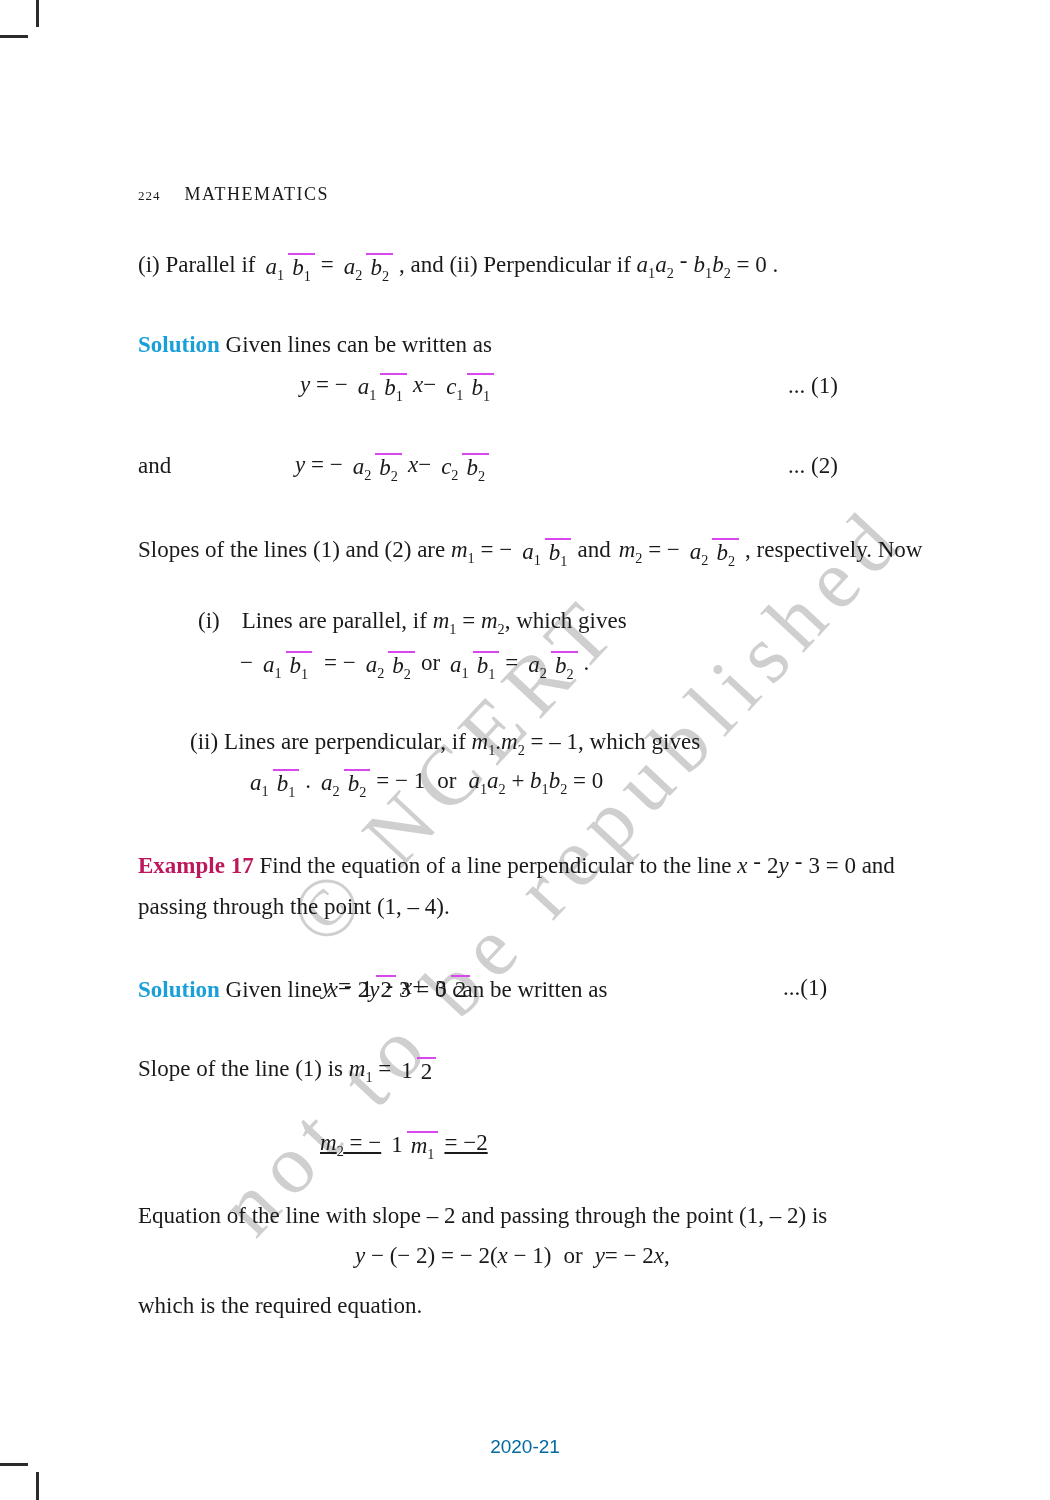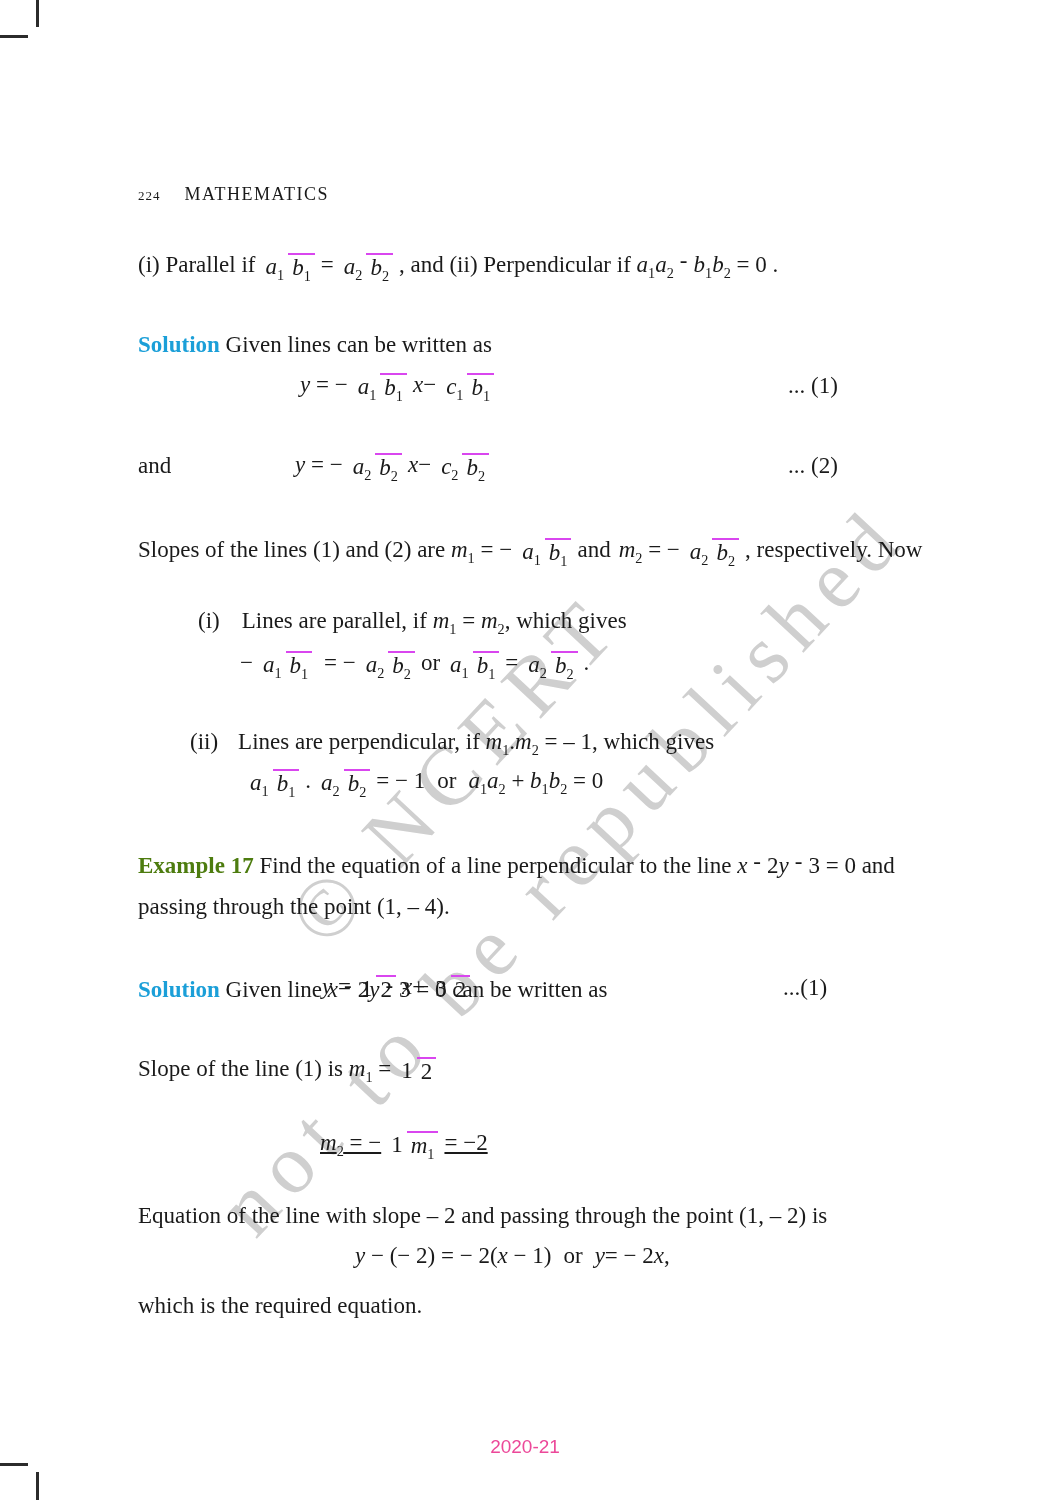--- a/index.html
+++ b/index.html
@@ -20,21 +20,21 @@
   .accent{font-weight:bold;}
   .rdash{position:relative;top:-4px;margin:0 6px;display:inline-block;}
   .gap{margin:0 12px;}
   .eqrow{position:absolute;width:777px;white-space:nowrap;}
   .eqlabel{position:absolute;top:50%;transform:translateY(-50%);}
   .sidelabel{position:absolute;left:0;top:50%;transform:translateY(-50%);}
   .header{position:absolute;left:138px;top:180px;white-space:nowrap;}
   .pagenum{font-size:13px;letter-spacing:1px;}
   .runhead{font-size:18px;letter-spacing:1.5px;margin-left:24px;}
   .footer{position:absolute;left:0;top:1436px;width:100%;text-align:center;
-    font-family:"Liberation Sans","DejaVu Sans",sans-serif;font-size:19px;color:#ec4899;}
+    font-family:"Liberation Sans","DejaVu Sans",sans-serif;font-size:19px;color:#0369a1;}
   .wm{
     position:absolute;left:8px;top:673px;width:1000px;
     transform:rotate(-47deg);
     text-align:center;line-height:1.75;white-space:nowrap;
     font-size:84px;letter-spacing:12px;color:#cfcfcf;
     font-family:"Liberation Serif","DejaVu Serif",serif;
     z-index:0;pointer-events:none;
   }
   .content{position:relative;z-index:1;}
   .cm{position:absolute;background:#2b2b2b;}
@@ -105,31 +105,31 @@
           <span class="num"><i class="v">a</i><sub>2</sub></span>
           <span class="den"><i class="v">b</i><sub>2</sub></span>
         </span><span>or</span><span class="frac">
           <span class="num"><i class="v">a</i><sub>1</sub></span>
           <span class="den"><i class="v">b</i><sub>1</sub></span>
         </span><span>=</span><span class="frac">
           <span class="num"><i class="v">a</i><sub>2</sub></span>
           <span class="den"><i class="v">b</i><sub>2</sub></span>
         </span><span>.</span></div>
 
-    <div class="abs" style="left:190px;top:729px;"><span style="margin-right:20px;">(ii)</span><span>Lines are perpendicular, if </span><i class="v">m</i><sub>1</sub><span>.</span><i class="v">m</i><sub>2</sub><span> = – 1, which gives</span></div>
+    <div class="abs" style="left:190px;top:729px;"><span style="margin-right:6px;">(ii)</span><span>Lines are perpendicular, if </span><i class="v">m</i><sub>1</sub><span>.</span><i class="v">m</i><sub>2</sub><span> = – 1, which gives</span></div>
 
     <div class="abs" style="left:240px;top:768px;"><span class="frac">
           <span class="num"><i class="v">a</i><sub>1</sub></span>
           <span class="den"><i class="v">b</i><sub>1</sub></span>
         </span><span>.</span><span class="frac">
           <span class="num"><i class="v">a</i><sub>2</sub></span>
           <span class="den"><i class="v">b</i><sub>2</sub></span>
         </span><span>= − 1</span><span class="gap">or</span><i class="v">a</i><sub>1</sub><i class="v">a</i><sub>2</sub><span> + </span><i class="v">b</i><sub>1</sub><i class="v">b</i><sub>2</sub><span> = 0</span></div>
 
-    <div class="abs" style="left:138px;top:853px;"><span class="accent" style="color:#4d7c0f">Example 17</span><span> Find the equation of a line perpendicular to the line </span><i class="v">x</i><span class="rdash">-</span><span>2</span><i class="v">y</i><span class="rdash">-</span><span>3 = 0 and</span></div>
+    <div class="abs" style="left:138px;top:853px;"><span class="accent" style="color:#be185d">Example 17</span><span> Find the equation of a line perpendicular to the line </span><i class="v">x</i><span class="rdash">-</span><span>2</span><i class="v">y</i><span class="rdash">-</span><span>3 = 0 and</span></div>
 
     <div class="abs" style="left:138px;top:894px;"><span>passing through the point (1, – 4).</span></div>
 
     <div class="abs" style="left:138px;top:933px;margin-top:44px;"><span class="accent" style="color:#1b9fd8">Solution</span><span> Given line </span><i class="v">x</i><span class="rdash">-</span><span>2</span><i class="v">y</i><span class="rdash">-</span><span>3 = 0 can be written as</span></div>
 
     <div class="eqrow" style="left:138px;top:974px;padding-left:184px;"><i class="v">y</i><span> =</span><span class="frac">
           <span class="num">1</span>
           <span class="den">2</span>
         </span><i class="v">x</i><span>+</span><span class="frac">
           <span class="num">3</span>

